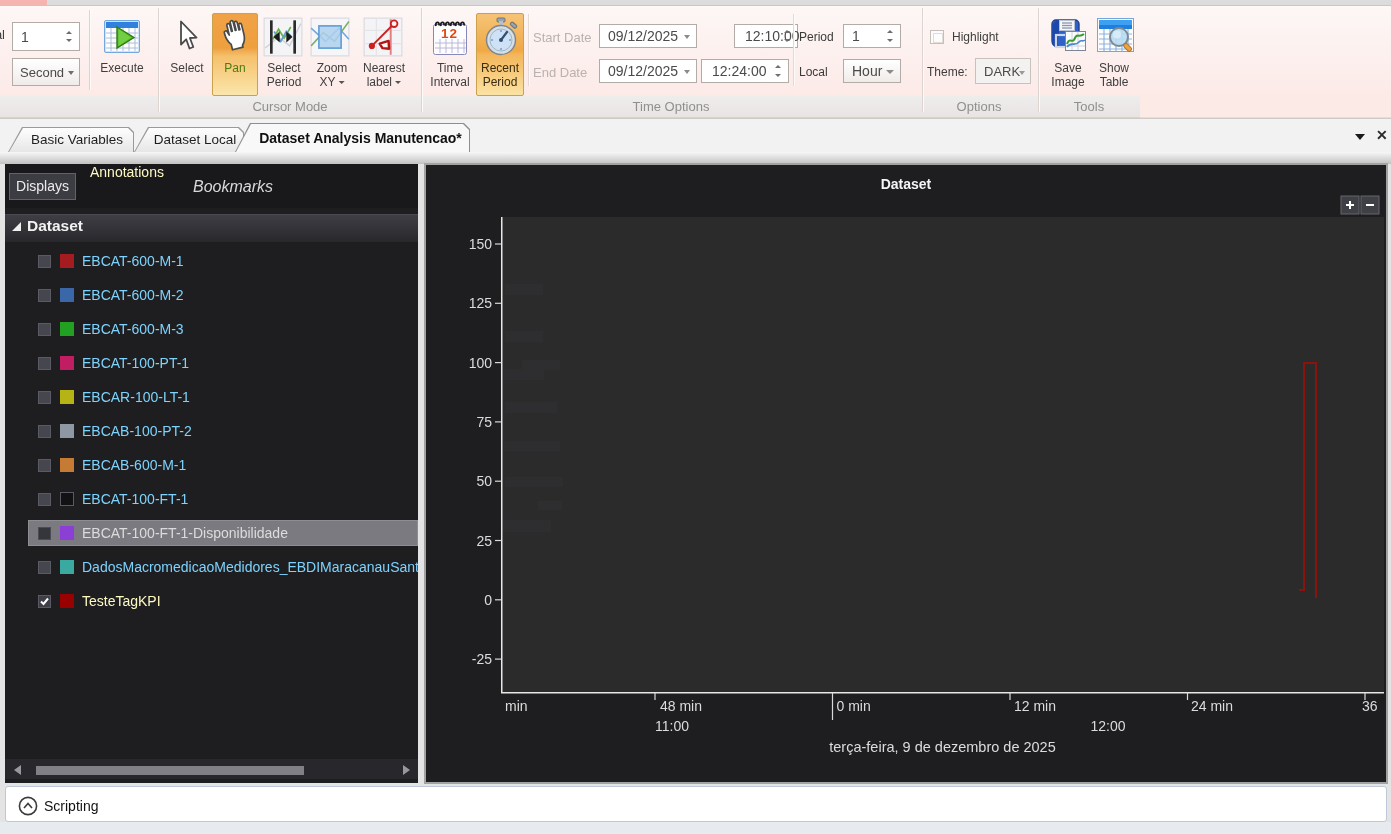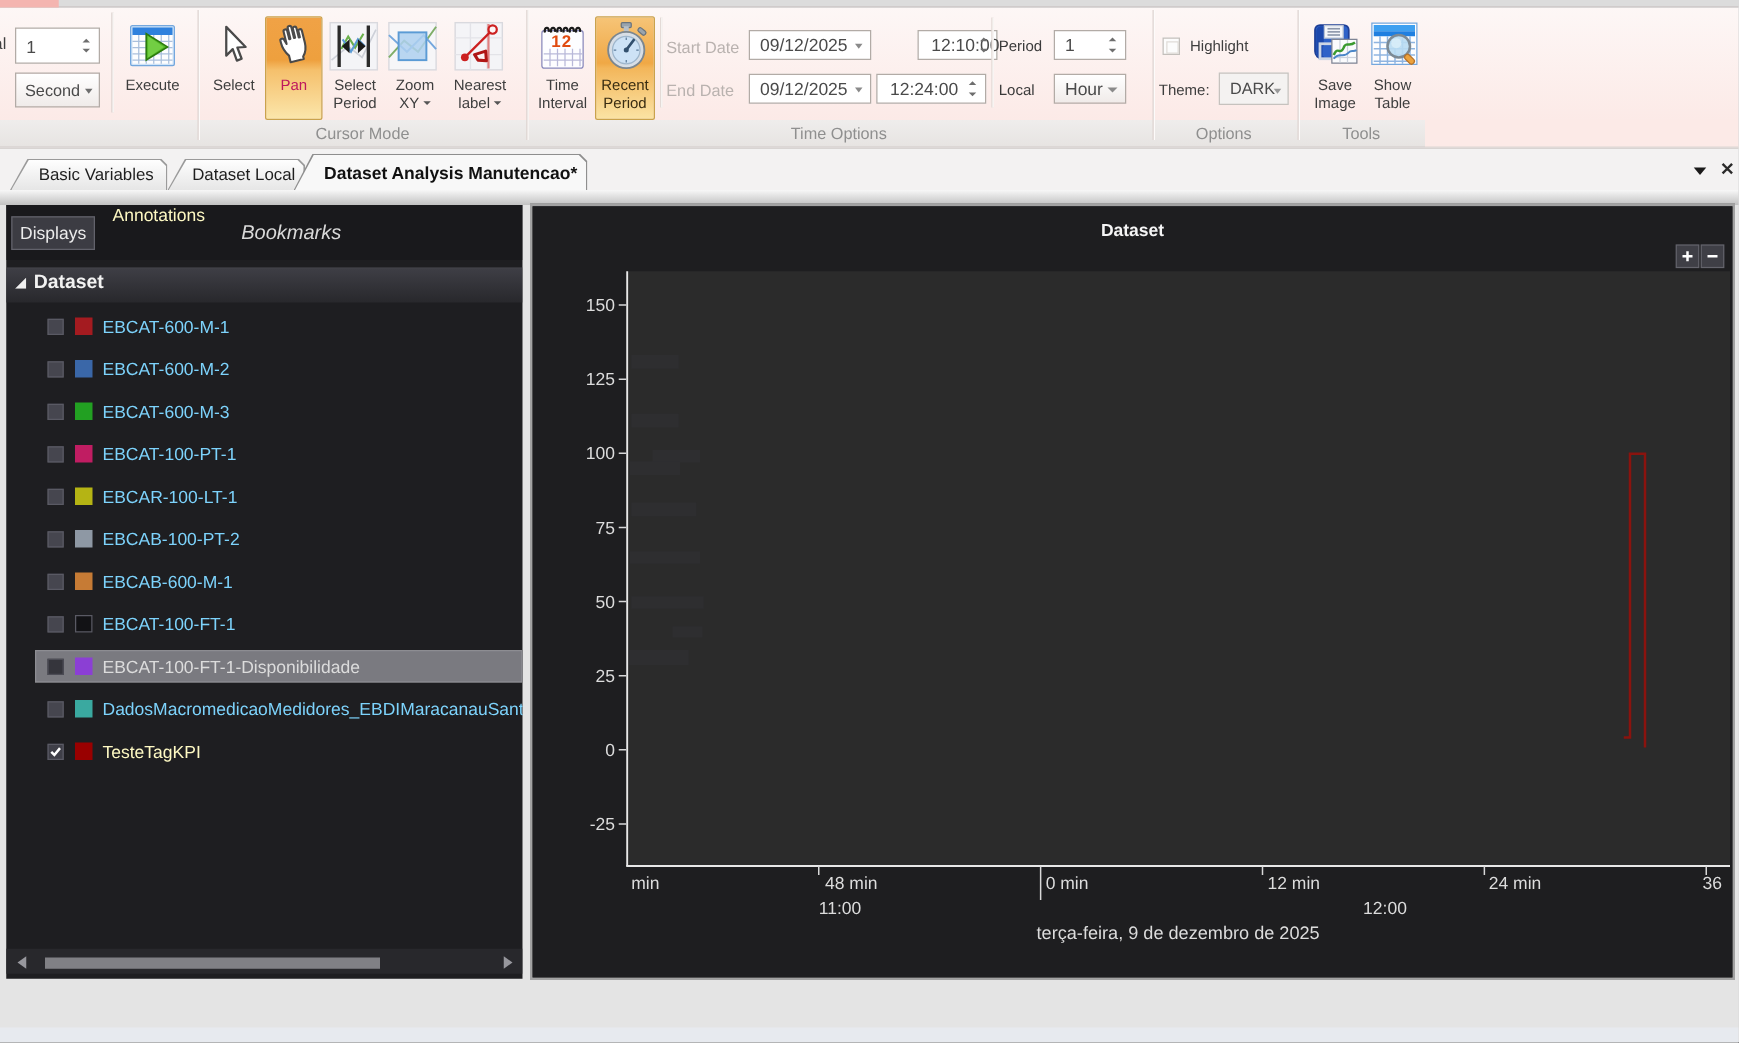--- a/index.html
+++ b/index.html
@@ -83,21 +83,21 @@
     <div class="gsep" style="left:158px;"></div>
 
     <svg class="abs" style="left:176px;top:20px;" width="22" height="32" viewBox="0 0 22 32">
       <path d="M5 1.5 L5 24.5 L10.2 19.3 L13.5 28.5 L17.3 27 L13.9 18 L20.5 17.6 Z" fill="#fff" stroke="#4a4a4a" stroke-width="1.8" stroke-linejoin="round"></path>
     </svg>
     <div class="rlabel" style="left:187px;top:61px;">Select</div>
     <div class="orangebtn" style="left:212px;top:13px;width:46px;height:83px;"></div>
     <svg class="abs" style="left:219px;top:16px;transform:rotate(-14deg);" width="30" height="38" viewBox="0 0 30 38">
       <path d="M10 33 L10 27.5 C7.8 24.5 6.2 20 6.2 16 L6.2 14.2 C6.2 12.6 8.9 12.6 9.2 14.2 L10.4 18 L10.4 8 C10.4 6 13.4 6 13.4 8 L13.4 14.8 L14.3 14.8 L14.3 6 C14.3 4 17.3 4 17.3 6 L17.3 14.8 L18.2 14.8 L18.2 7.5 C18.2 5.6 21.1 5.6 21.1 7.5 L21.1 15.3 L22 15.3 L22 10.5 C22 8.7 24.8 8.7 24.8 10.5 L24.8 20.5 C24.8 25 23.4 28.5 20.8 31 L20.8 33 Z" fill="#fff" stroke="#4a4a4a" stroke-width="1.7" stroke-linejoin="round"></path>
     </svg>
-    <div class="rlabel" style="left:235px;top:61px;color:#be185d;">Pan</div>
+    <div class="rlabel" style="left:235px;top:61px;color:#4d7c0f;">Pan</div>
     <svg class="abs" style="left:263px;top:17px;" width="40" height="40" viewBox="0 0 36 36">
       <rect x="1" y="1" width="34" height="34" fill="#f4f4f7" stroke="#d9d9de"></rect>
       <path d="M2 28 L14 18 L24 26 L34 6" stroke="#cdd0d8" stroke-width="1.2" fill="none"></path>
       <path d="M9 20 L14 11 L19 19 L25 9" stroke="#6ab04c" stroke-width="1.5" fill="none"></path>
       <path d="M10 13 L16 22 L21 13 L26 18" stroke="#5b9bd5" stroke-width="1.5" fill="none"></path>
       <line x1="7.5" y1="3" x2="7.5" y2="33" stroke="#2a2a2a" stroke-width="2.4"></line>
       <line x1="28.5" y1="3" x2="28.5" y2="33" stroke="#2a2a2a" stroke-width="2.4"></line>
       <path d="M9.5 18 L15 13 L15 23 Z" fill="#1a1a1a"></path>
       <path d="M26.5 18 L21 13 L21 23 Z" fill="#1a1a1a"></path>
     </svg>
@@ -402,14 +402,21 @@
         <text x="588" y="546">12 min</text>
         <text x="765" y="546">24 min</text>
         <text x="936" y="546">36</text>
         <text x="246" y="566" text-anchor="middle">11:00</text>
         <text x="682" y="566" text-anchor="middle">12:00</text>
         <text x="516.5" y="586.5" font-size="14.5" text-anchor="middle">terça-feira, 9 de dezembro de 2025</text>
       </g>
       <path d="M873 425 L878 425 L878 198 L890 198 L890 433" fill="none" stroke="#8a130e" stroke-width="2"></path>
     </svg>
   </div>
+  <div class="abs" id="scriptbar">
+    <svg width="20" height="20" viewBox="0 0 20 20" style="position:absolute;left:12px;top:9px;">
+      <circle cx="10" cy="10" r="8.6" fill="#fff" stroke="#3c3c3c" stroke-width="1.6"></circle>
+      <path d="M6 12 L10 7.5 L14 12" fill="none" stroke="#3c3c3c" stroke-width="1.6"></path>
+    </svg>
+    <div class="abs" style="left:38px;top:11px;font-size:14px;color:#111;">Scripting</div>
+  </div>
   <div class="abs" id="bottomstrip"></div>
 </div>
 
 </body></html>

